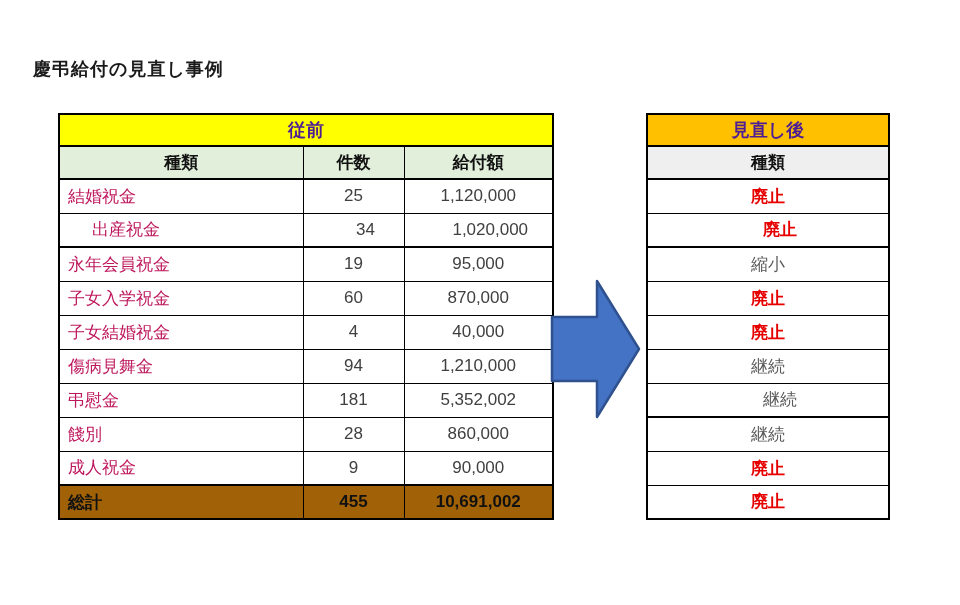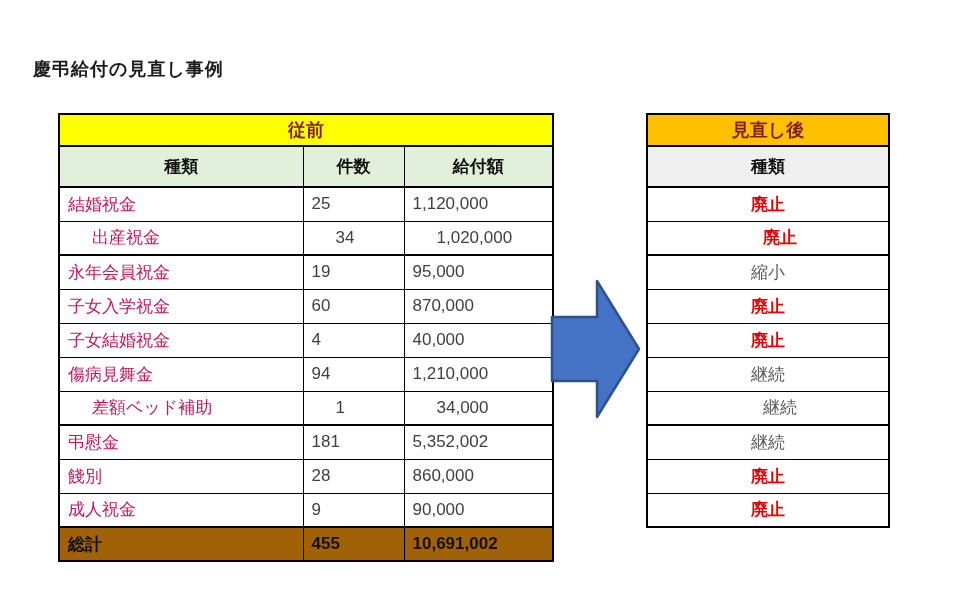--- a/index.html
+++ b/index.html
@@ -13,30 +13,30 @@
   }
   table{border-collapse:collapse;table-layout:fixed;position:absolute;background:#fff;}
   table,td,th{border:1px solid #000;}
   table{border-width:2px;}
   th,td{
     padding:0 8px;height:34px;font-size:17px;overflow:hidden;white-space:nowrap;
     box-sizing:border-box;
   }
   .tbl-prev{left:58px;top:113px;width:494px;}
   .tbl-review{left:646px;top:113px;width:242px;}
-  th.banner{height:32px;font-size:18px;font-weight:bold;color:#7f1d1d;border-bottom-width:2px;}
+  th.banner{height:32px;font-size:18px;font-weight:bold;color:#4c1d95;border-bottom-width:2px;}
   .banner-yellow{background:#FFFF00;}
   .banner-orange{background:#FFC000;}
   tr.subhead th{
     background:#E2EFDA;font-weight:bold;color:#111;text-align:center;
-    height:41px;border-bottom-width:2px;margin-top:12px;
+    height:33px;border-bottom-width:2px;margin-top:12px;
   }
   .tbl-review tr.subhead th{background:#EFEFEF;}
   td.c-type{text-align:left;color:#be185d;}
-  td.c-num{text-align:left;color:#404040;}
+  td.c-num{text-align:center;color:#404040;}
   tr.group-end td{border-bottom-width:2px;padding-left:32px;}
   tr.total-row td{
     background:#a16207;font-weight:bold;color:#111;border-top-width:2px;
   }
   tr.total-row td.c-type{color:#111;}
   td.status{text-align:center;color:#595959;}
   td.status.emphasized{color:#E60000;font-weight:bold;}
   .arrow-wrap{position:absolute;left:550px;top:278px;width:92px;height:142px;}
 </style>
 </head>
@@ -83,25 +83,20 @@
     </tr>
     <tr>
       <td class="c-type">子女結婚祝金</td>
       <td class="c-num">4</td>
       <td class="c-num">40,000</td>
     </tr>
     <tr>
       <td class="c-type">傷病見舞金</td>
       <td class="c-num">94</td>
       <td class="c-num">1,210,000</td>
-    </tr>
-    <tr class="group-end">
-      <td class="c-type">差額ベッド補助</td>
-      <td class="c-num">1</td>
-      <td class="c-num">34,000</td>
     </tr>
     <tr>
       <td class="c-type">弔慰金</td>
       <td class="c-num">181</td>
       <td class="c-num">5,352,002</td>
     </tr>
     <tr>
       <td class="c-type">餞別</td>
       <td class="c-num">28</td>
       <td class="c-num">860,000</td>

